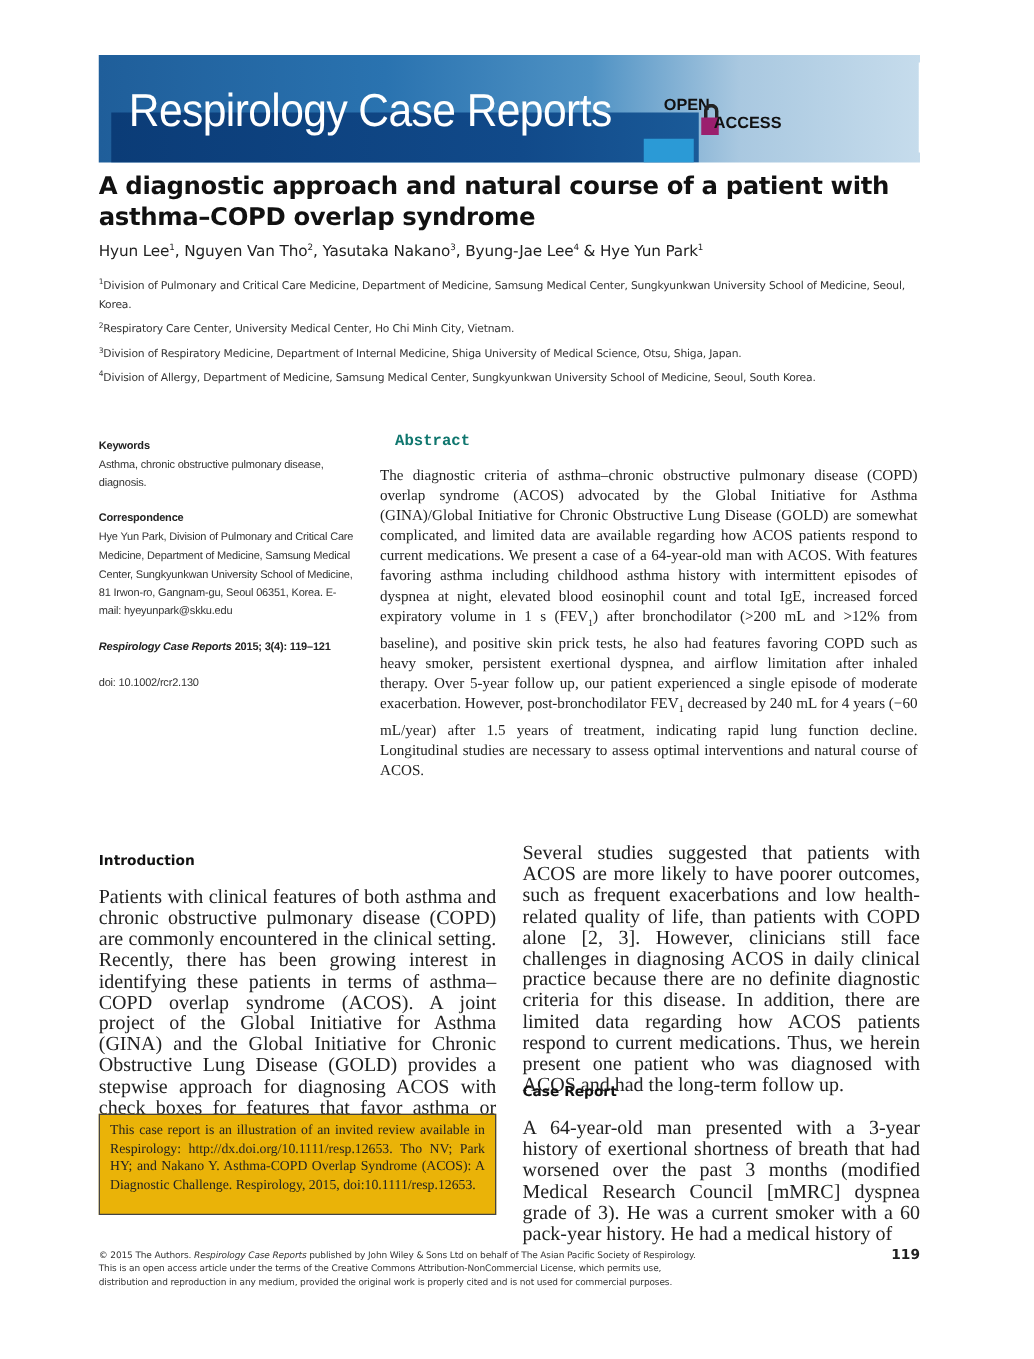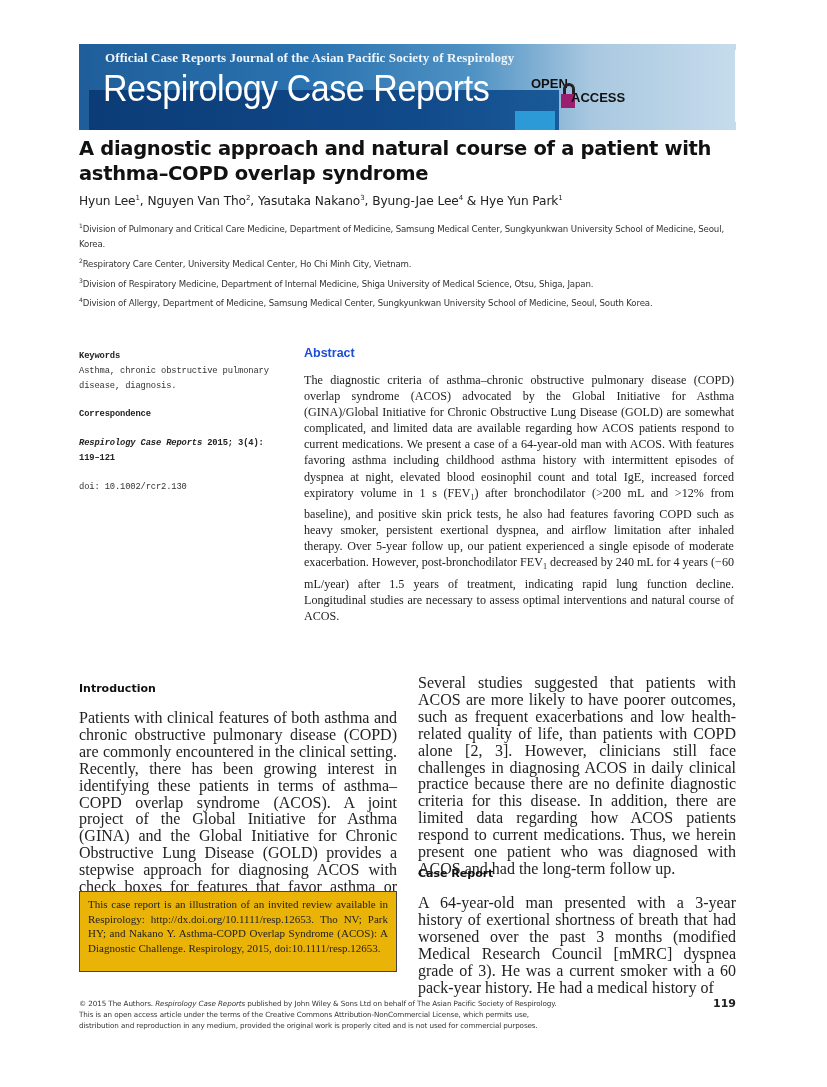--- a/index.html
+++ b/index.html
@@ -53,30 +53,30 @@
   .authors sup { font-size: 7px; }
   .affils {
     position: absolute; left: 79px; top: 218px; width: 650px; font-family: "DejaVu Sans", sans-serif;
     font-size: 8.6px; line-height: 15.6px; color: #333; letter-spacing: -0.15px;
   }
   .affils sup { font-size: 6px; }
 
   
   .sidebar {
     position: absolute; left: 79px; top: 349px; width: 205px;
-    font-family: Liberation Mono, monospace; font-size: 8.8px; line-height: 14.8px; color: #333; letter-spacing: -0.15px;
+    font-family: Liberation Sans, sans-serif; font-size: 8.8px; line-height: 14.8px; color: #333; letter-spacing: -0.15px;
   }
   .sidebar .hd { font-weight: bold; color: #222; }
   .sidebar .blk { margin-bottom: 14px; }
   .sidebar .cite { font-weight: bold; color: #222; }
   .sidebar .cite i { font-style: italic; }
 
   
   .abstract-hd {
-    position: absolute; left: 304px; top: 346px; font-family: Liberation Sans, sans-serif; font-weight: bold; font-size: 12.5px; color: #1d4ed8;
+    position: absolute; left: 316px; top: 346px; font-family: Liberation Mono, monospace; font-weight: bold; font-size: 12.5px; color: #0f766e;
   }
   .abstract-body {
     position: absolute; left: 304px; top: 372px; width: 430px; text-align: justify;
     font-size: 12.1px; line-height: 16.1px; color: #222;
   }
   .abstract-body sub, .col sub { font-size: 8px; }
 
   
   .sec-hd {
     position: absolute; font-family: "DejaVu Sans", sans-serif; font-weight: bold; font-size: 11px; color: #111;
@@ -100,21 +100,20 @@
   .pageno {
     position: absolute; left: 713px; top: 997px; font-family: "DejaVu Sans", sans-serif; font-weight: bold; font-size: 11px; color: #222;
   }
 </style>
 </head>
 <body>
 
 <div class="banner">
   <div class="dark-band"></div>
   <div class="cyan-band"></div>
-  <div class="subtitle">Official Case Reports Journal of the Asian Pacific Society of Respirology</div>
   <div class="title">Respirology Case Reports</div>
   <div class="oa">
     <span class="open">OPEN</span>
     <span class="lock-shackle"></span>
     <span class="lock-body"></span>
     <span class="access">ACCESS</span>
   </div>
   <div class="apsr">
     <svg width="75" height="72" viewBox="0 0 75 72">
       <path d="M8 68 L8 40 Q10 10 40 8 Q50 7 54 9" fill="none" stroke="#111" stroke-width="4"></path>
@@ -137,20 +136,21 @@
   <div><sup>4</sup><span>Division of Allergy, Department of Medicine, Samsung Medical Center, Sungkyunkwan University School of Medicine, Seoul, South Korea.</span></div>
 </div>
 
 <aside class="sidebar">
   <div class="blk">
     <div class="hd">Keywords</div>
     <div>Asthma, chronic obstructive pulmonary disease, diagnosis.</div>
   </div>
   <div class="blk">
     <div class="hd">Correspondence</div>
+    <div>Hye Yun Park, Division of Pulmonary and Critical Care Medicine, Department of Medicine, Samsung Medical Center, Sungkyunkwan University School of Medicine, 81 Irwon-ro, Gangnam-gu, Seoul 06351, Korea. E-mail: hyeyunpark@skku.edu</div>
   </div>
   <div class="blk cite"><i>Respirology Case Reports</i><span> 2015; 3(4): 119–121</span></div>
   <div>doi: 10.1002/rcr2.130</div>
 </aside>
 
 <h2 class="abstract-hd">Abstract</h2>
 <p class="abstract-body"><span>The diagnostic criteria of asthma–chronic obstructive pulmonary disease (COPD) overlap syndrome (ACOS) advocated by the Global Initiative for Asthma (GINA)/Global Initiative for Chronic Obstructive Lung Disease (GOLD) are somewhat complicated, and limited data are available regarding how ACOS patients respond to current medications. We present a case of a 64-year-old man with ACOS. With features favoring asthma including childhood asthma history with intermittent episodes of dyspnea at night, elevated blood eosinophil count and total IgE, increased forced expiratory volume in 1 s (FEV</span><sub>1</sub><span>) after bronchodilator (&gt;200 mL and &gt;12% from baseline), and positive skin prick tests, he also had features favoring COPD such as heavy smoker, persistent exertional dyspnea, and airflow limitation after inhaled therapy. Over 5-year follow up, our patient experienced a single episode of moderate exacerbation. However, post-bronchodilator FEV</span><sub>1</sub><span> decreased by 240 mL for 4 years (−60 mL/year) after 1.5 years of treatment, indicating rapid lung function decline. Longitudinal studies are necessary to assess optimal interventions and natural course of ACOS.</span></p>
 
 <h2 class="sec-hd" style="left:79px; top:682px;">Introduction</h2>
 <p class="col" style="left:79px; top:710px;">Patients with clinical features of both asthma and chronic obstructive pulmonary disease (COPD) are commonly encountered in the clinical setting. Recently, there has been growing interest in identifying these patients in terms of asthma–COPD overlap syndrome (ACOS). A joint project of the Global Initiative for Asthma (GINA) and the Global Initiative for Chronic Obstructive Lung Disease (GOLD) provides a stepwise approach for diagnosing ACOS with check boxes for features that favor asthma or COPD [1].</p>

